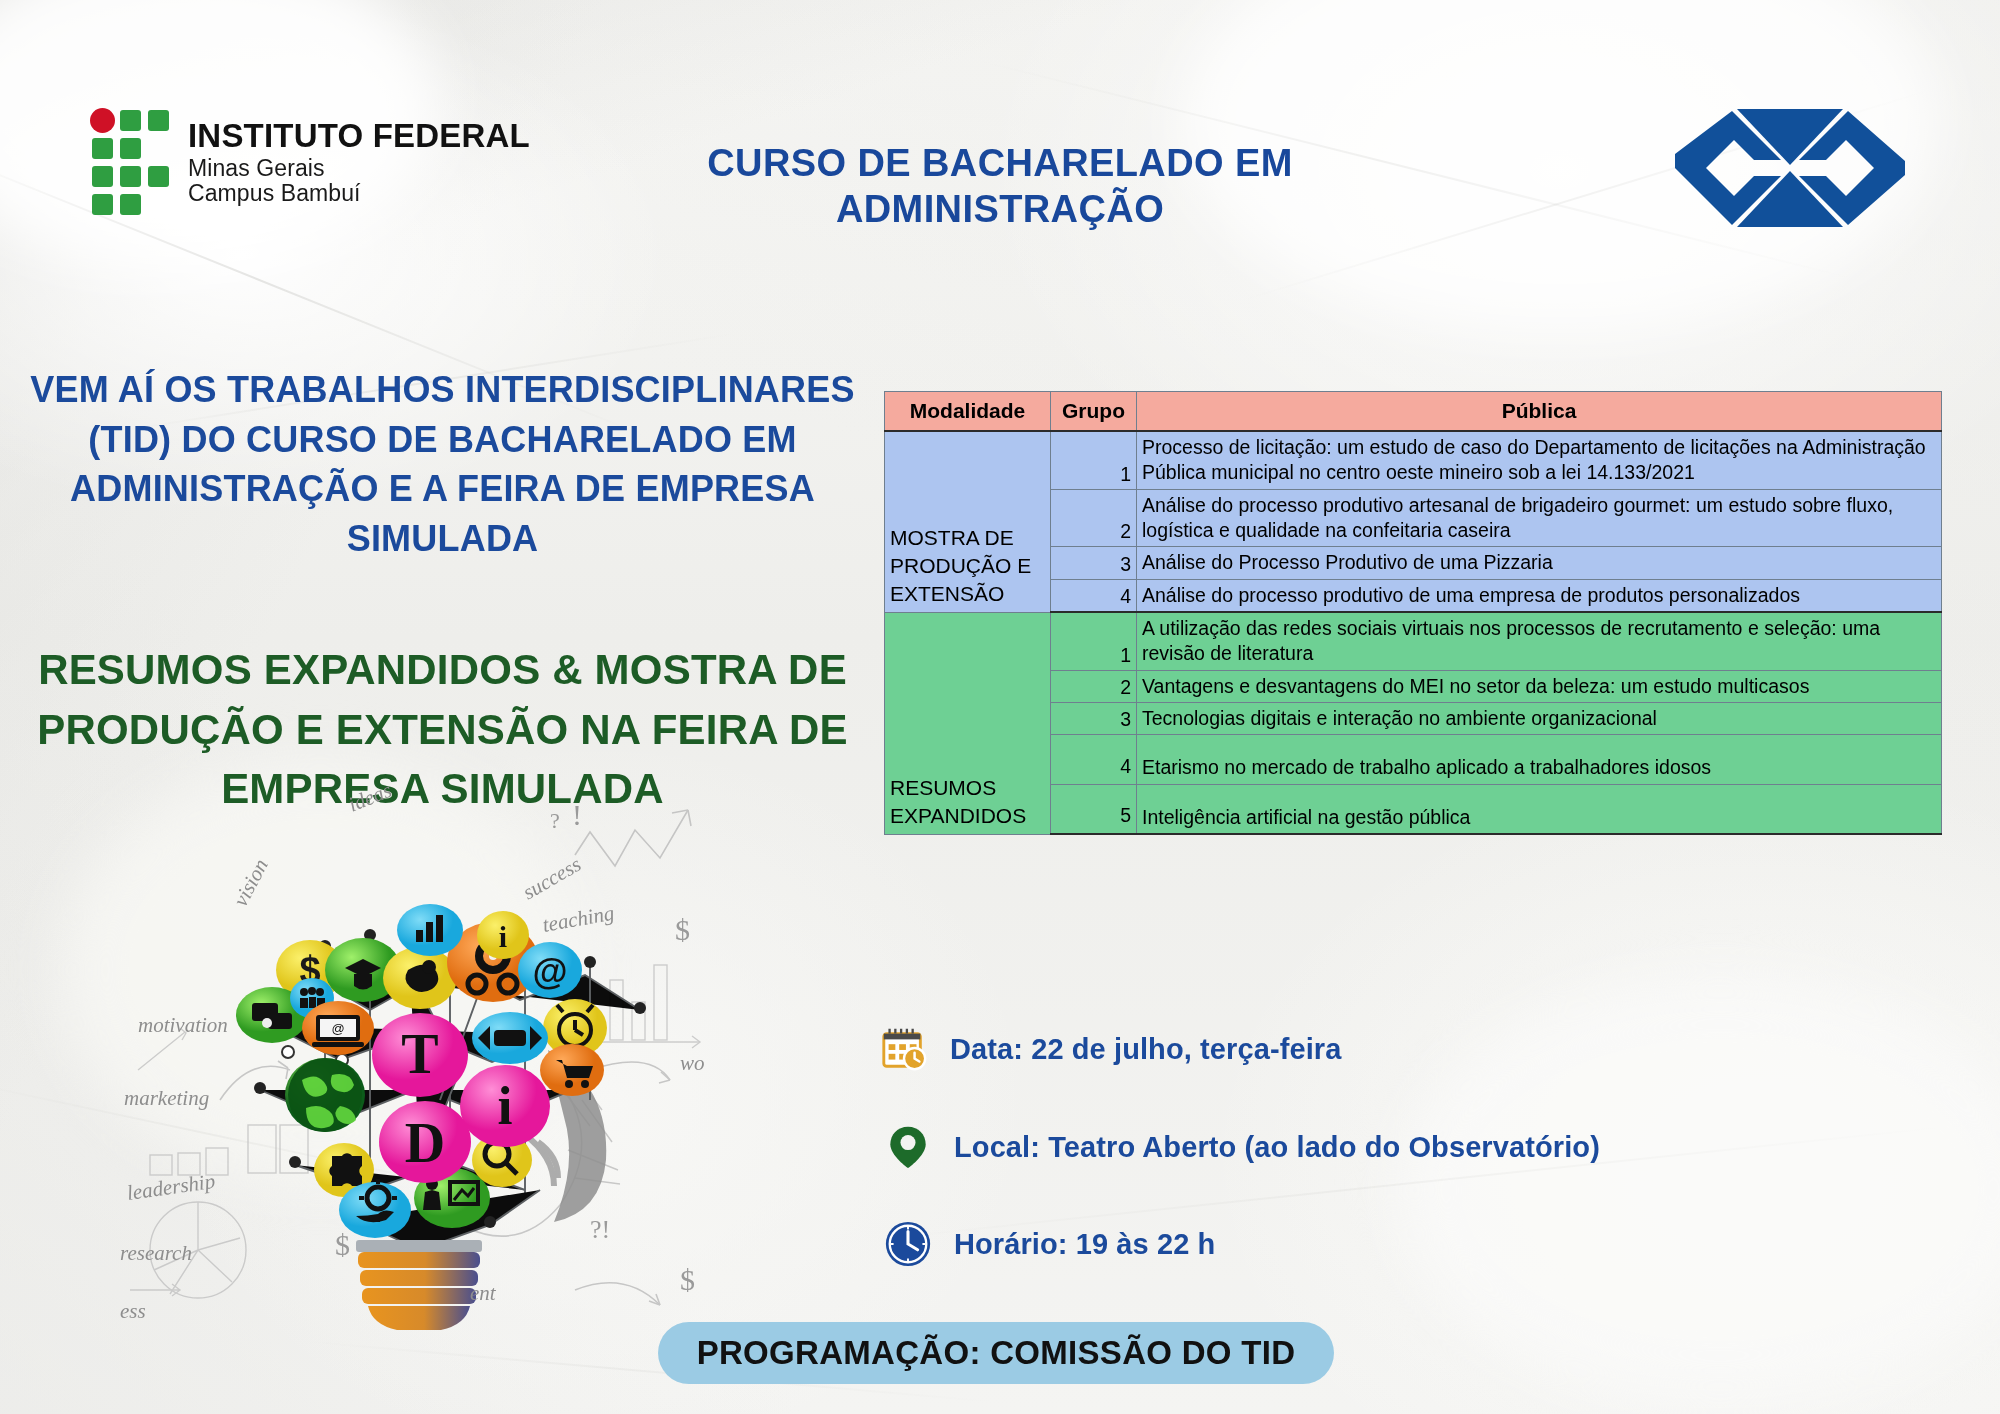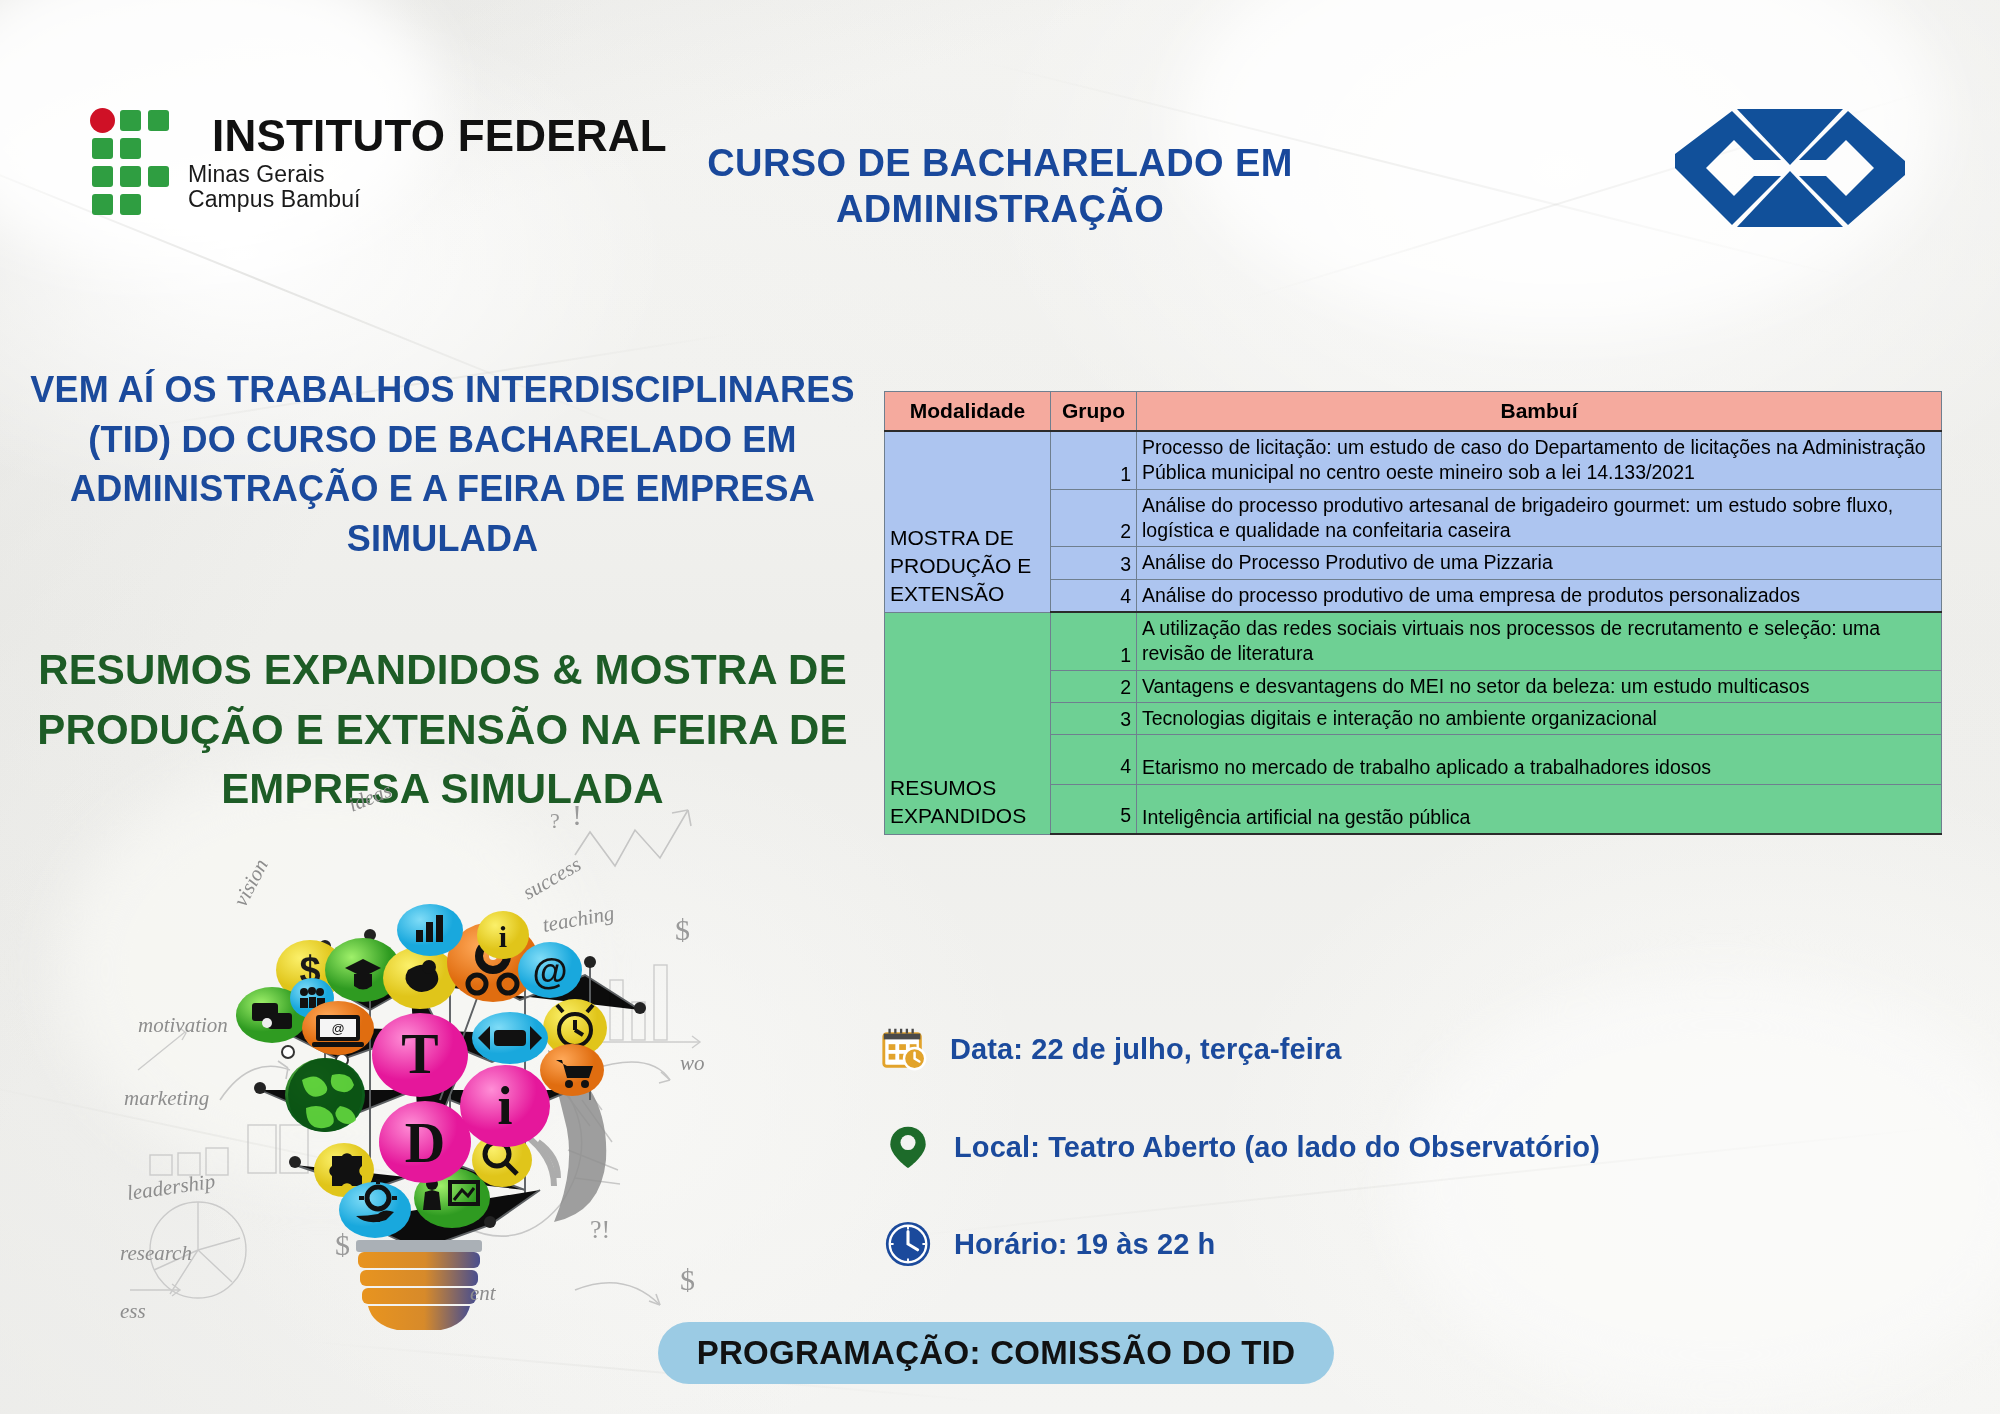--- a/index.html
+++ b/index.html
@@ -36,21 +36,21 @@
     position: absolute; border-radius: 50%;
     filter: blur(28px);
   }
 
   
   .ifmg-logo { position: absolute; left: 92px; top: 110px; display: flex; align-items: center; gap: 18px; }
   .ifmg-grid { position: relative; width: 78px; height: 104px; }
   .ifmg-cell { position: absolute; width: 21px; height: 21px; background: #2f9e41; border-radius: 3px; }
   .ifmg-dot  { position: absolute; width: 25px; height: 25px; background: #cf1126; border-radius: 50%; left: -2px; top: -2px;}
   .ifmg-text { line-height: 1.0; }
-  .ifmg-title { font-size: 44px; font-weight: bold; letter-spacing: .2px; color: #111; margin-left: 24px; }
+  .ifmg-title { font-size: 33px; font-weight: bold; letter-spacing: .2px; color: #111; }
   .ifmg-sub { font-size: 23px; color: #1a1a1a; margin-top: 5px; letter-spacing: .1px;}
   .ifmg-sub2 { font-size: 23px; color: #1a1a1a; margin-top: 2px; letter-spacing: .1px;}
 
   .course-title {
     position: absolute; left: 620px; top: 140px; width: 760px;
     text-align: center; color: #19489b; font-weight: bold;
     font-size: 38px; line-height: 1.22; letter-spacing: .4px;
   }
 
   .adm-logo { position: absolute; left: 1675px; top: 103px; width: 230px; height: 140px; }
@@ -449,21 +449,21 @@
   <table class="bancas">
     <colgroup>
         <col class="col-mod">
         <col class="col-grp">
         <col>
       </colgroup>
     <thead>
       <tr>
         <th>Modalidade</th>
         <th>Grupo</th>
-        <th>Bambuí</th>
+        <th>Pública</th>
       </tr>
     </thead>
     <tbody>
 
       <tr class="blue">
         <td class="mod" rowspan="4">MOSTRA DE PRODUÇÃO E EXTENSÃO</td>
         <td class="grp">1</td>
         <td class="tit">Processo de licitação: um estudo de caso do Departamento de licitações na Administração Pública municipal no centro oeste mineiro sob a lei 14.133/2021</td>
       </tr>
       <tr class="blue">

